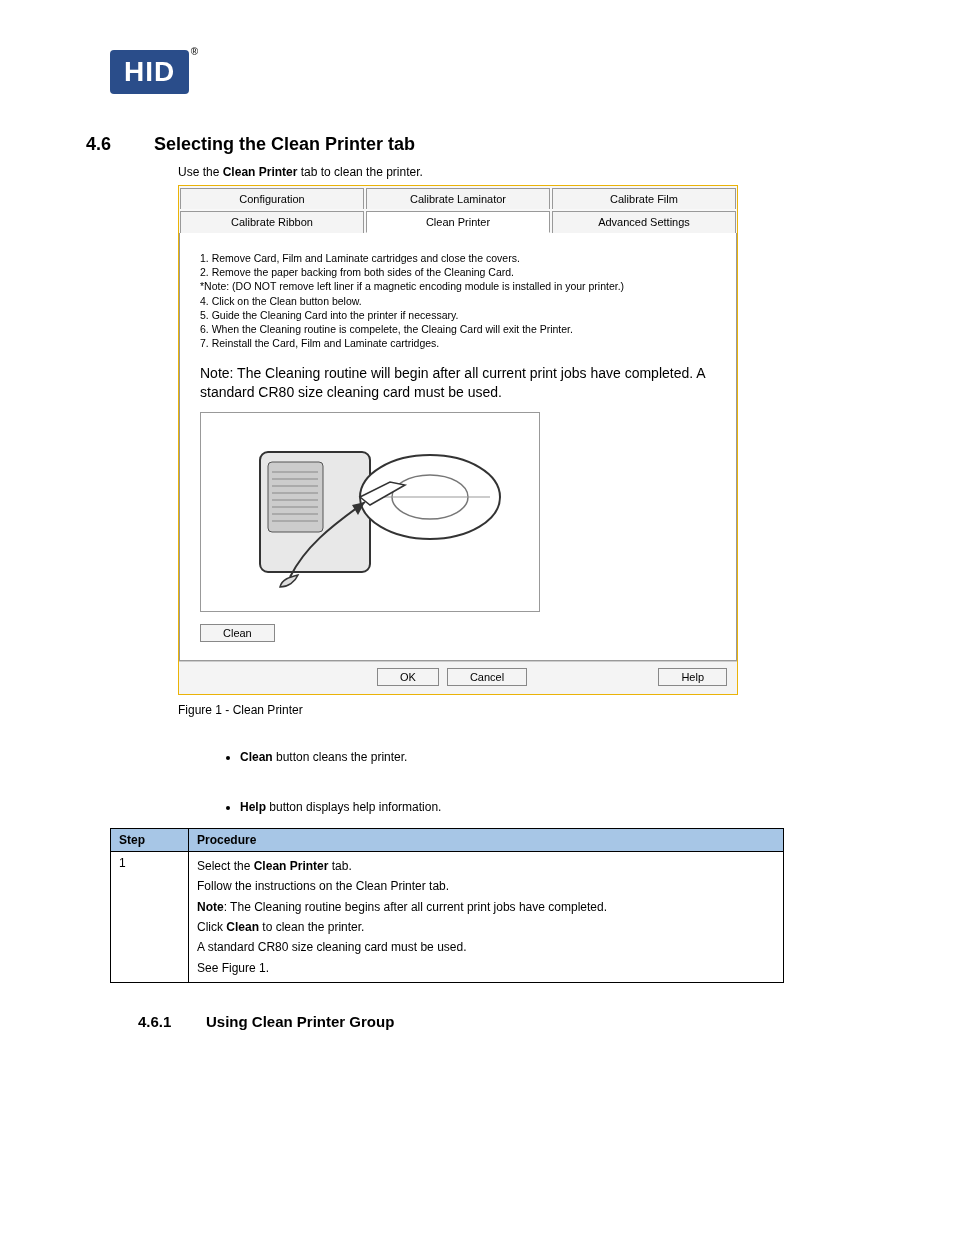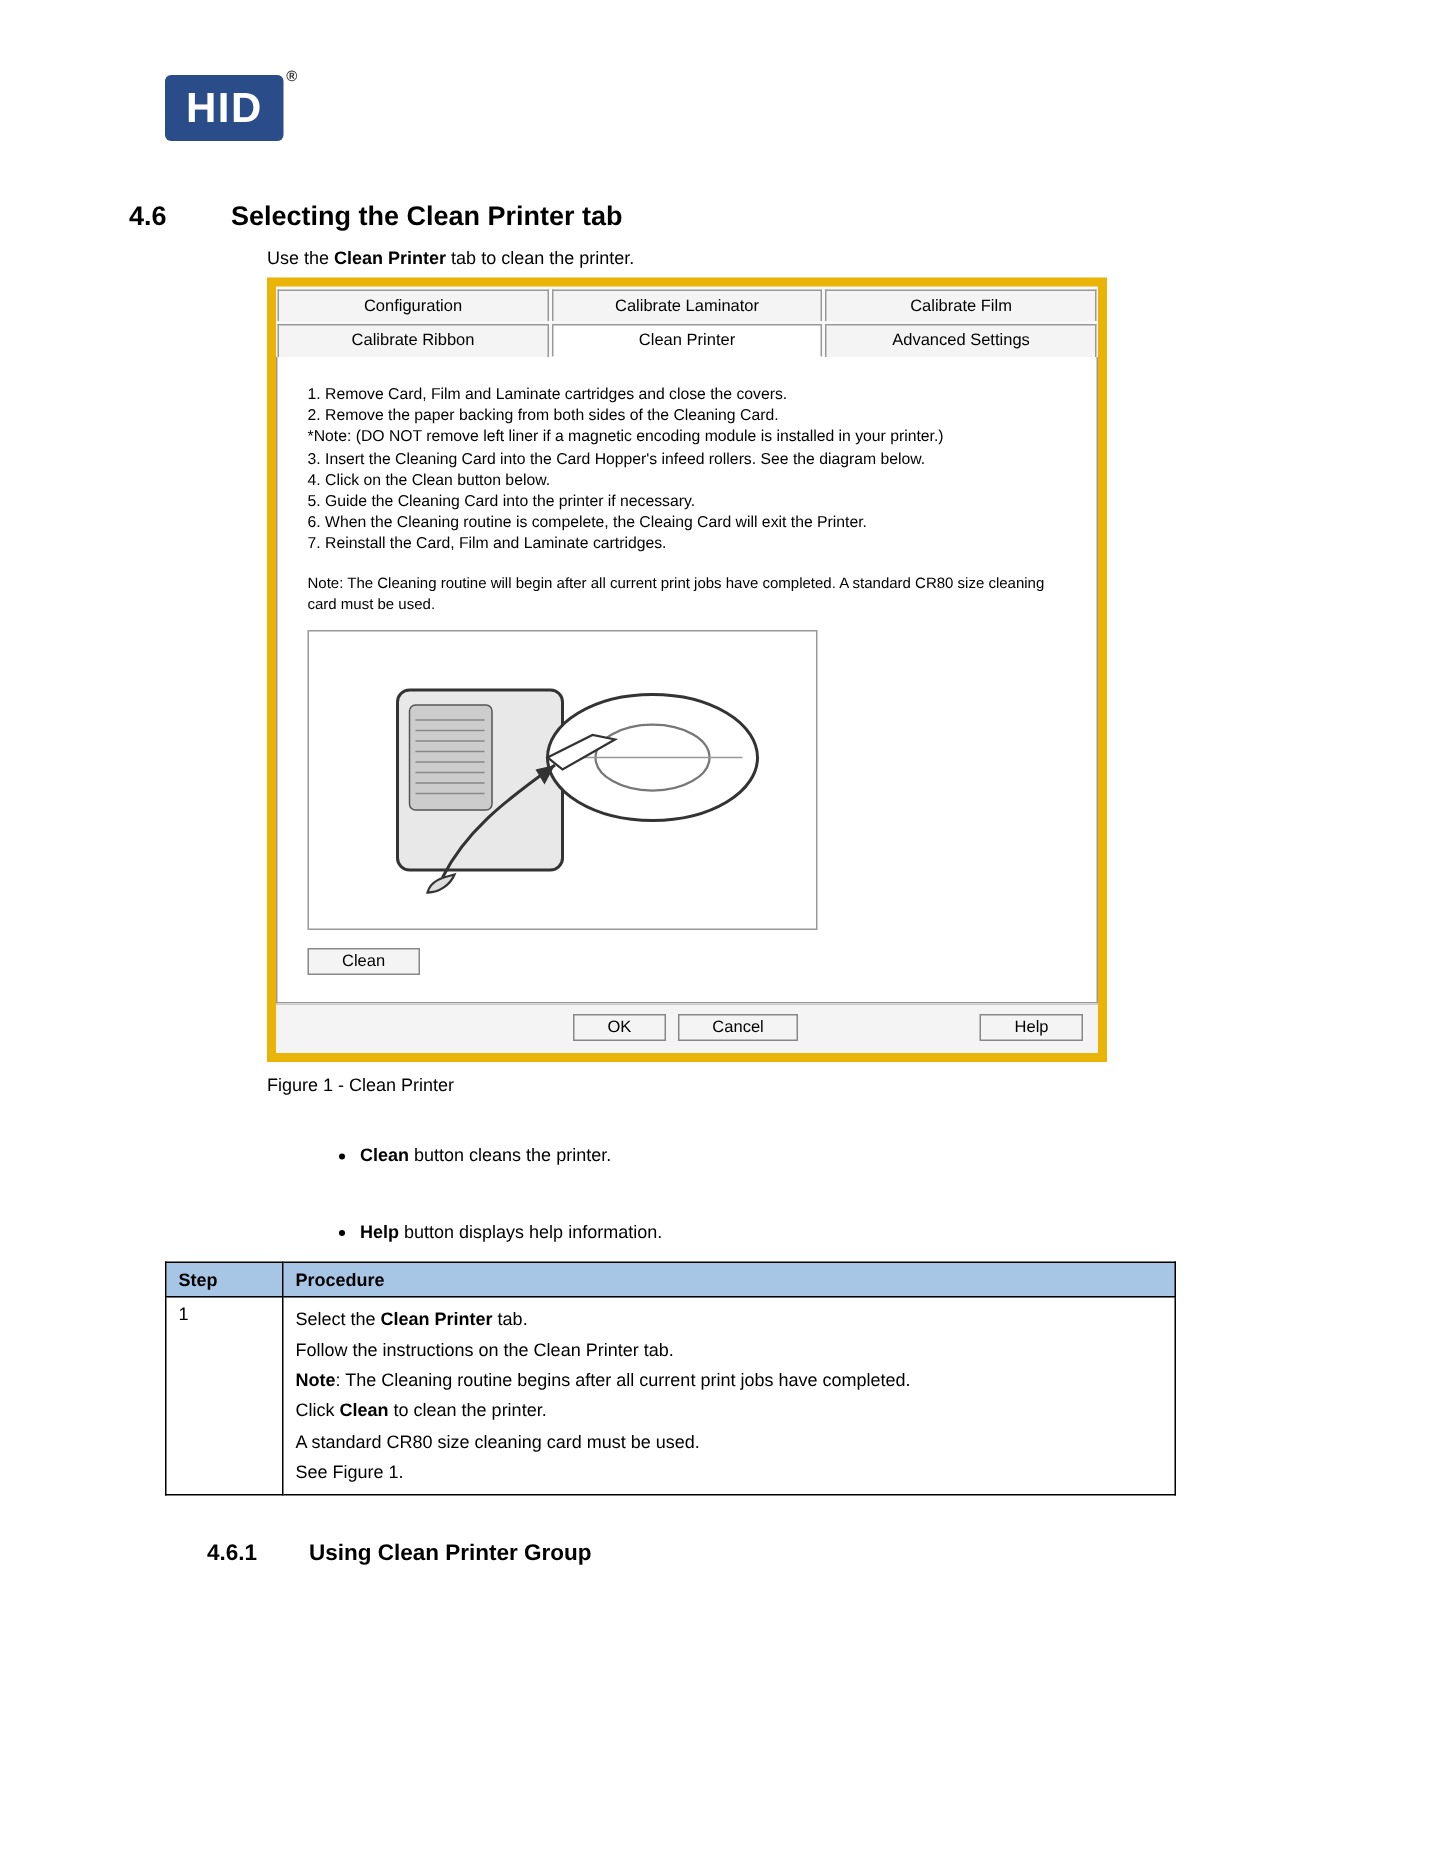--- a/index.html
+++ b/index.html
@@ -54,21 +54,21 @@
     font-size: 18px;
   }
   .intro-text {
     margin-left: 118px;
     font-size: 12px;
     margin-bottom: 6px;
   }
   .screenshot {
     margin: 6px auto 8px 118px;
     width: 560px;
-    border: 6px solid #eab308;
+    border: 1px solid #eab308;
     background: #f8f8f8;
     font-size: 11px;
   }
   .tabs-row {
     display: flex;
   }
   .tab {
     flex: 1;
     text-align: center;
     padding: 4px 2px;
@@ -83,21 +83,21 @@
     background: #fff;
     border: 1px solid #999;
     border-top: none;
   }
   .instr {
     font-size: 10.5px;
     line-height: 1.35;
     margin-bottom: 14px;
   }
   .note-text {
-    font-size: 10px;
+    font-size: 14px;
     line-height: 1.35;
     margin-bottom: 10px;
   }
   .diagram-box {
     border: 1px solid #999;
     width: 340px;
     height: 200px;
     background: #fff;
     display:flex;
     align-items:center;
@@ -191,21 +191,20 @@
   <div class="tabs-row">
     <div class="tab">Calibrate Ribbon</div>
     <div class="tab" style="background:#fff;border-bottom:1px solid #fff;">Clean Printer</div>
     <div class="tab">Advanced Settings</div>
   </div>
   <div class="tabs-body">
     <div class="instr">
       <div>1. Remove Card, Film and Laminate cartridges and close the covers.</div>
       <div>2. Remove the paper backing from both sides of the Cleaning Card.</div>
       <div>*Note: (DO NOT remove left liner if a magnetic encoding module is installed in your printer.)</div>
-      <div>3. Insert the Cleaning Card into the Card Hopper's infeed rollers. See the diagram below.</div>
       <div>4. Click on the Clean button below.</div>
       <div>5. Guide the Cleaning Card into the printer if necessary.</div>
       <div>6. When the Cleaning routine is compelete, the Cleaing Card will exit the Printer.</div>
       <div>7. Reinstall the Card, Film and Laminate cartridges.</div>
     </div>
     <div class="note-text">Note: The Cleaning routine will begin after all current print jobs have completed.  A standard CR80 size cleaning card must be used.</div>
     <div class="diagram-box">
       <svg viewBox="0 0 300 170">
         <rect x="40" y="25" width="110" height="120" rx="8" fill="#e8e8e8" stroke="#333" stroke-width="2"></rect>
         <rect x="48" y="35" width="55" height="70" rx="4" fill="#ccc" stroke="#555"></rect>

